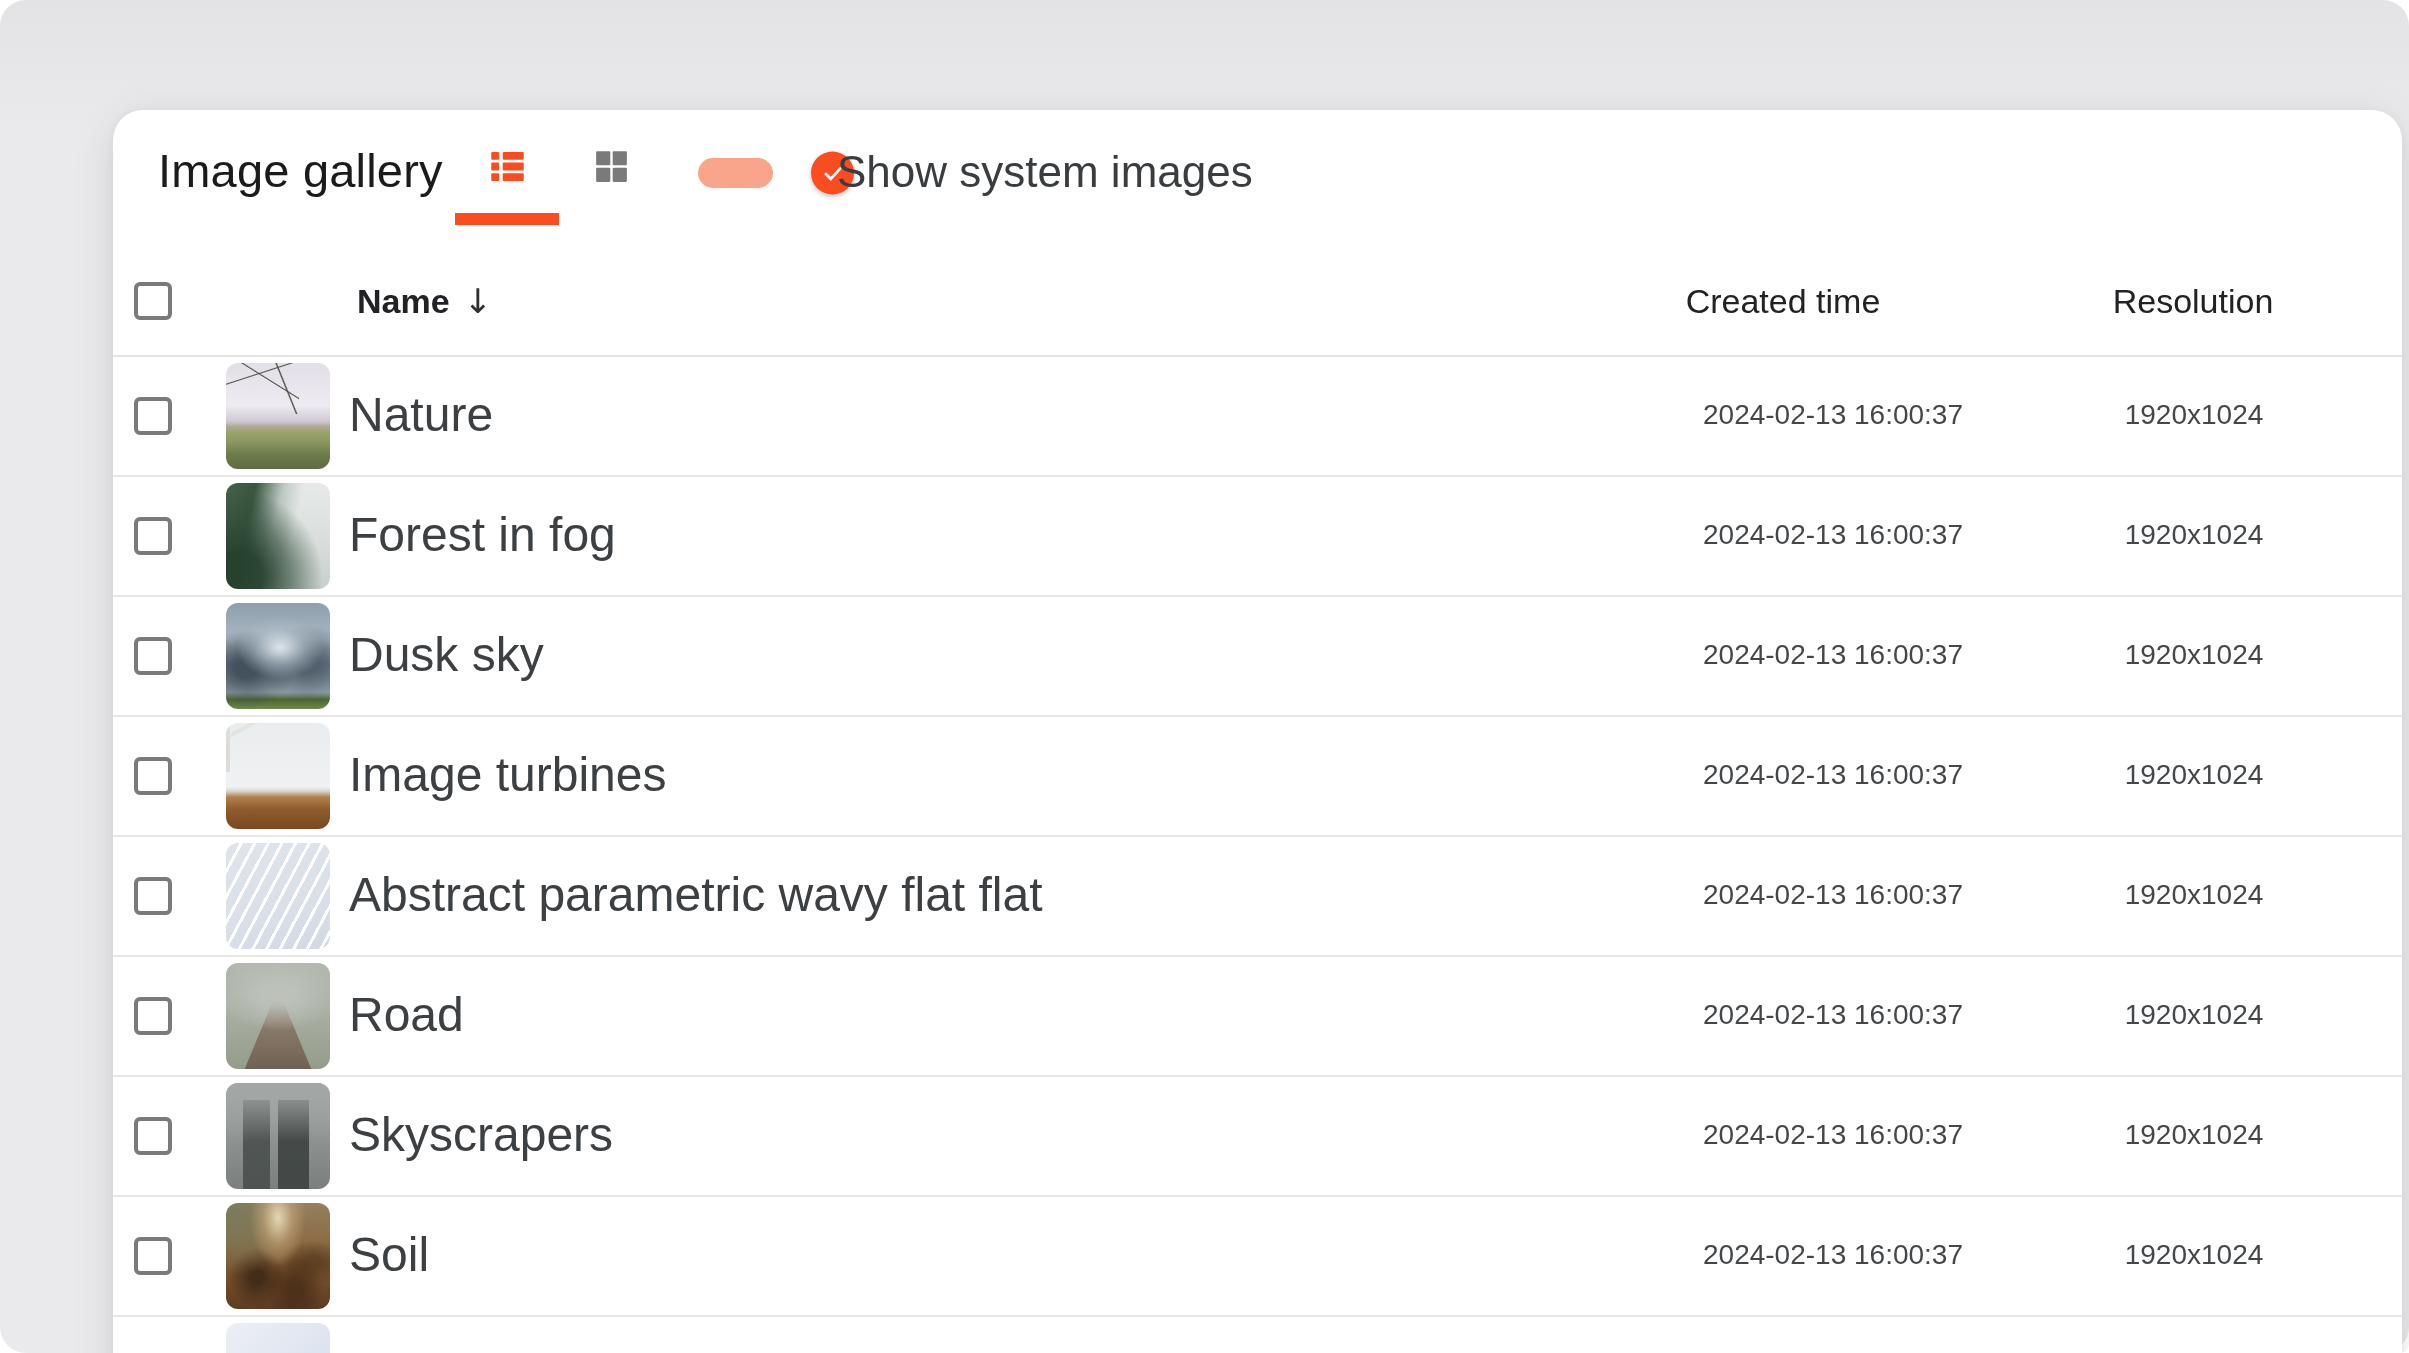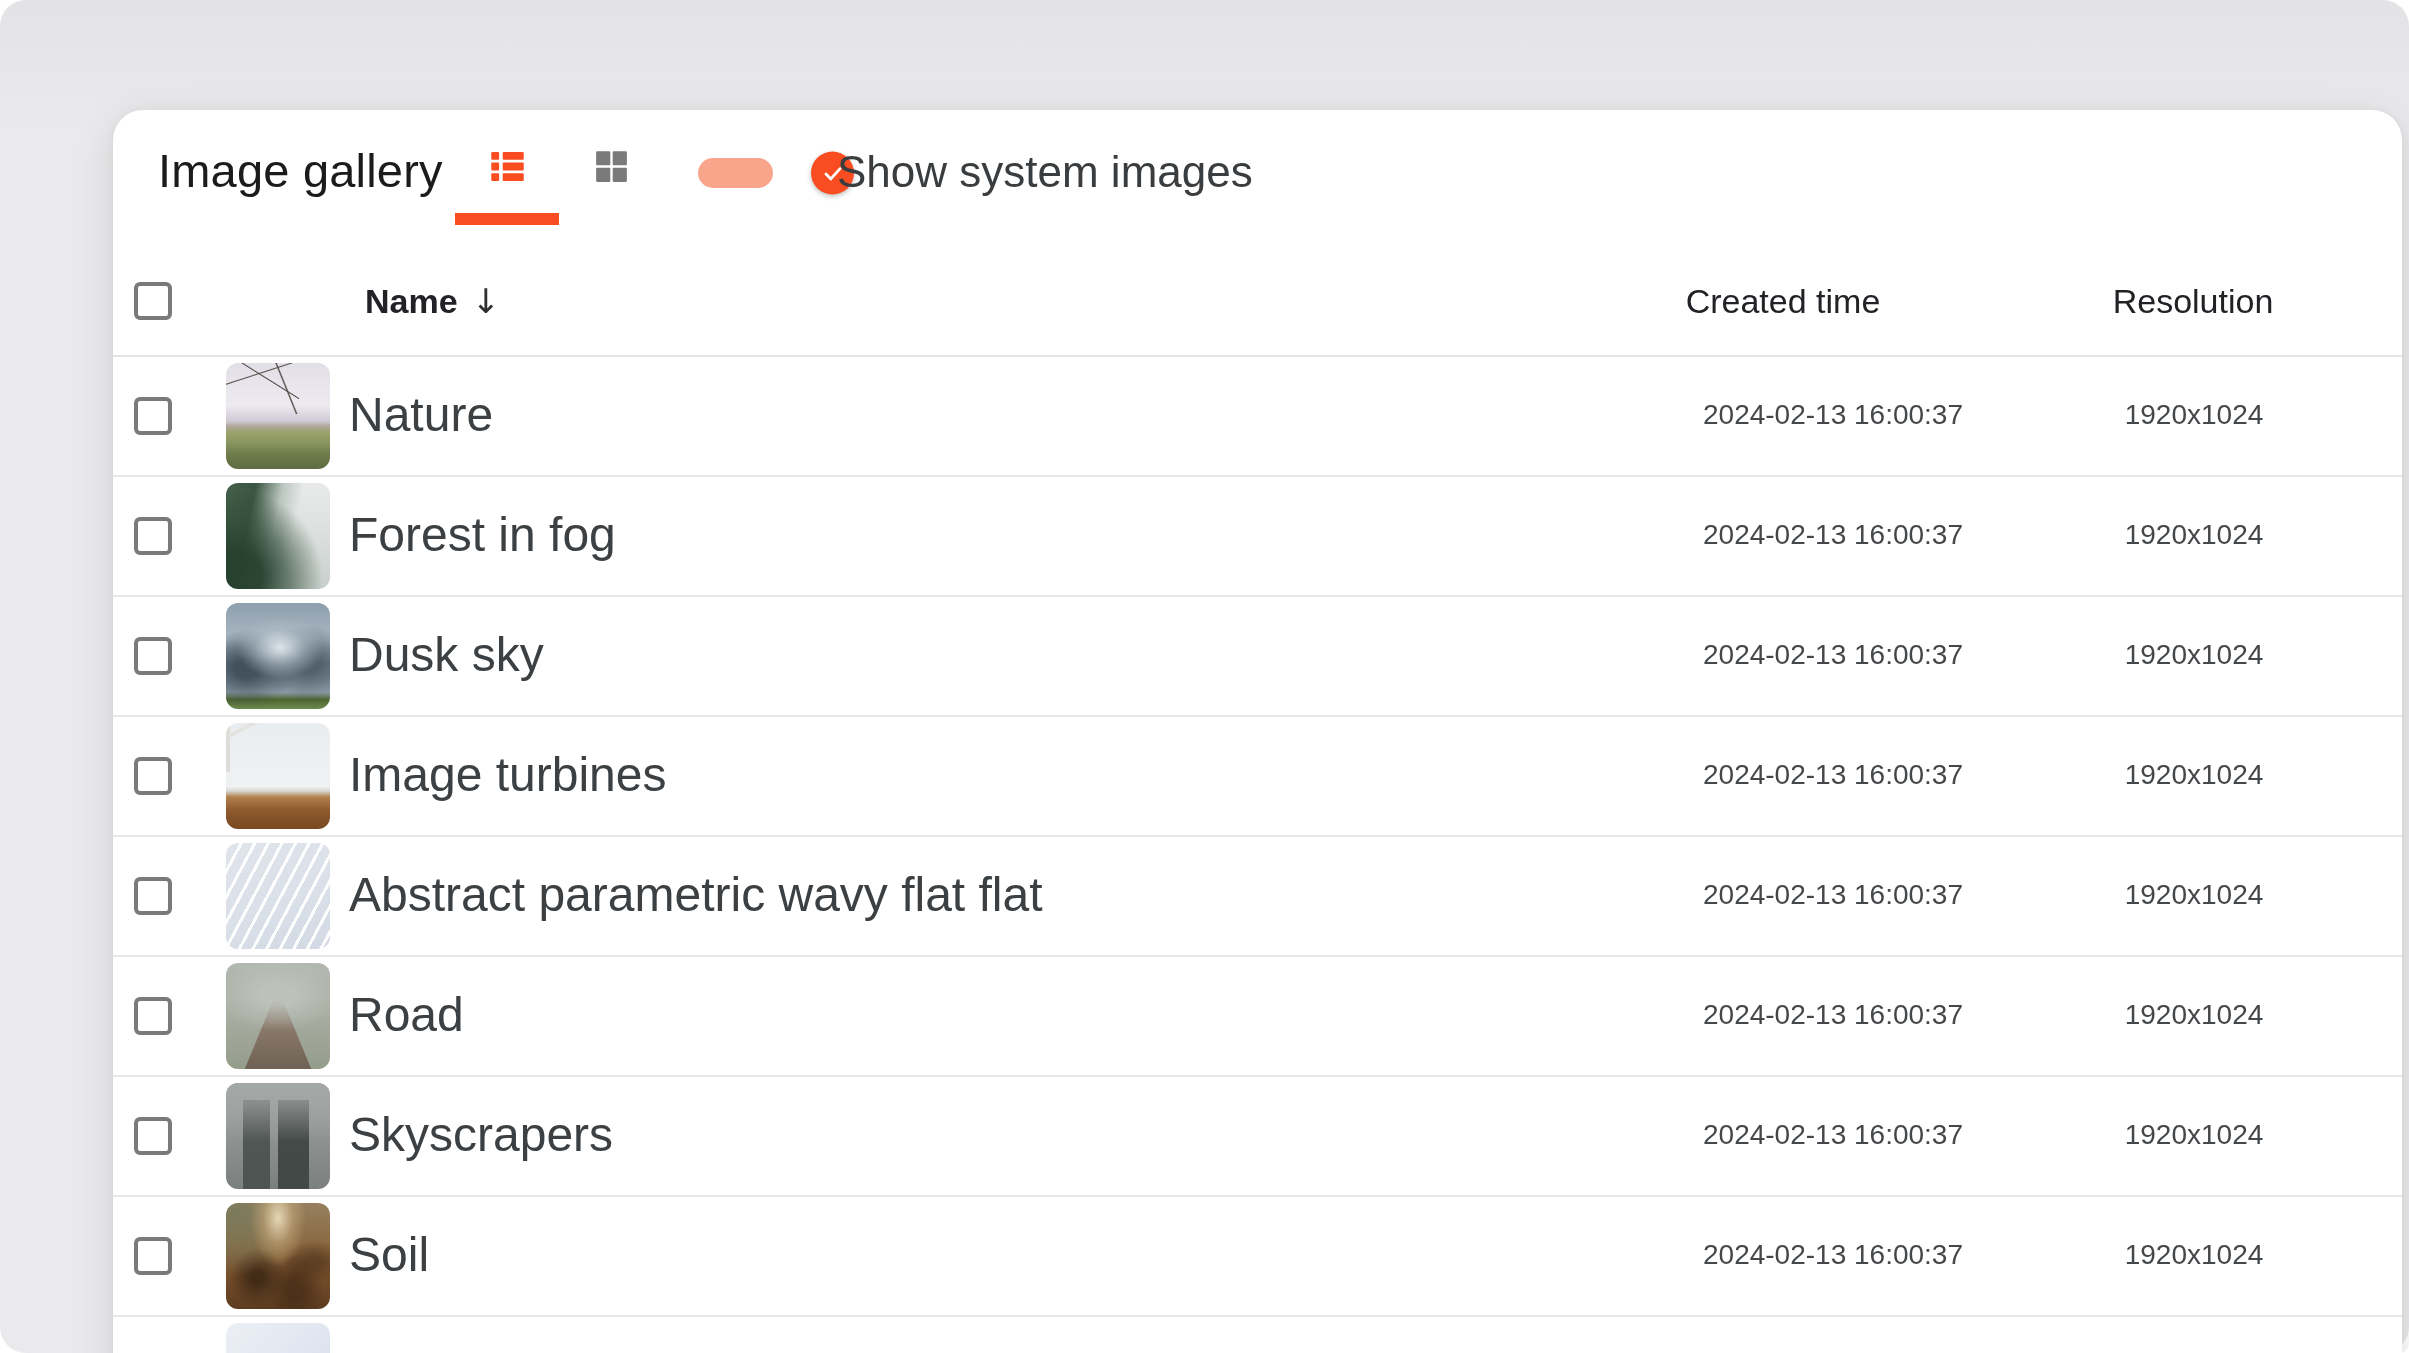--- a/index.html
+++ b/index.html
@@ -50,21 +50,21 @@
   }
   
   .thead{position:relative;height:108px;border-bottom:2px solid #E4E4E4;}
   .cbx{
     box-sizing:border-box;width:38px;height:38px;border:4px solid #7A7A7A;
     border-radius:6px;background:#FFFFFF;cursor:pointer;
   }
   .thead .cbx,.row .cbx{position:absolute;left:21px;top:50%;transform:translateY(-50%);}
   .th-name{
     position:absolute;left:244px;top:50%;transform:translateY(-50%);
-    font-size:34px;font-weight:700;color:#212225;display:flex;align-items:center;cursor:pointer;margin-left:8px;
+    font-size:34px;font-weight:700;color:#212225;display:flex;align-items:center;cursor:pointer;
   }
   .sort-arrow{
     font-family:"DejaVu Sans",sans-serif;font-weight:400;font-size:34px;
     color:#2E2F31;margin-left:14px;
   }
   .th-center{
     position:absolute;top:50%;transform:translate(-50%,-50%);
     font-size:34px;font-weight:400;color:#212225;white-space:nowrap;cursor:pointer;
   }
   .th-created{left:1670px;}

